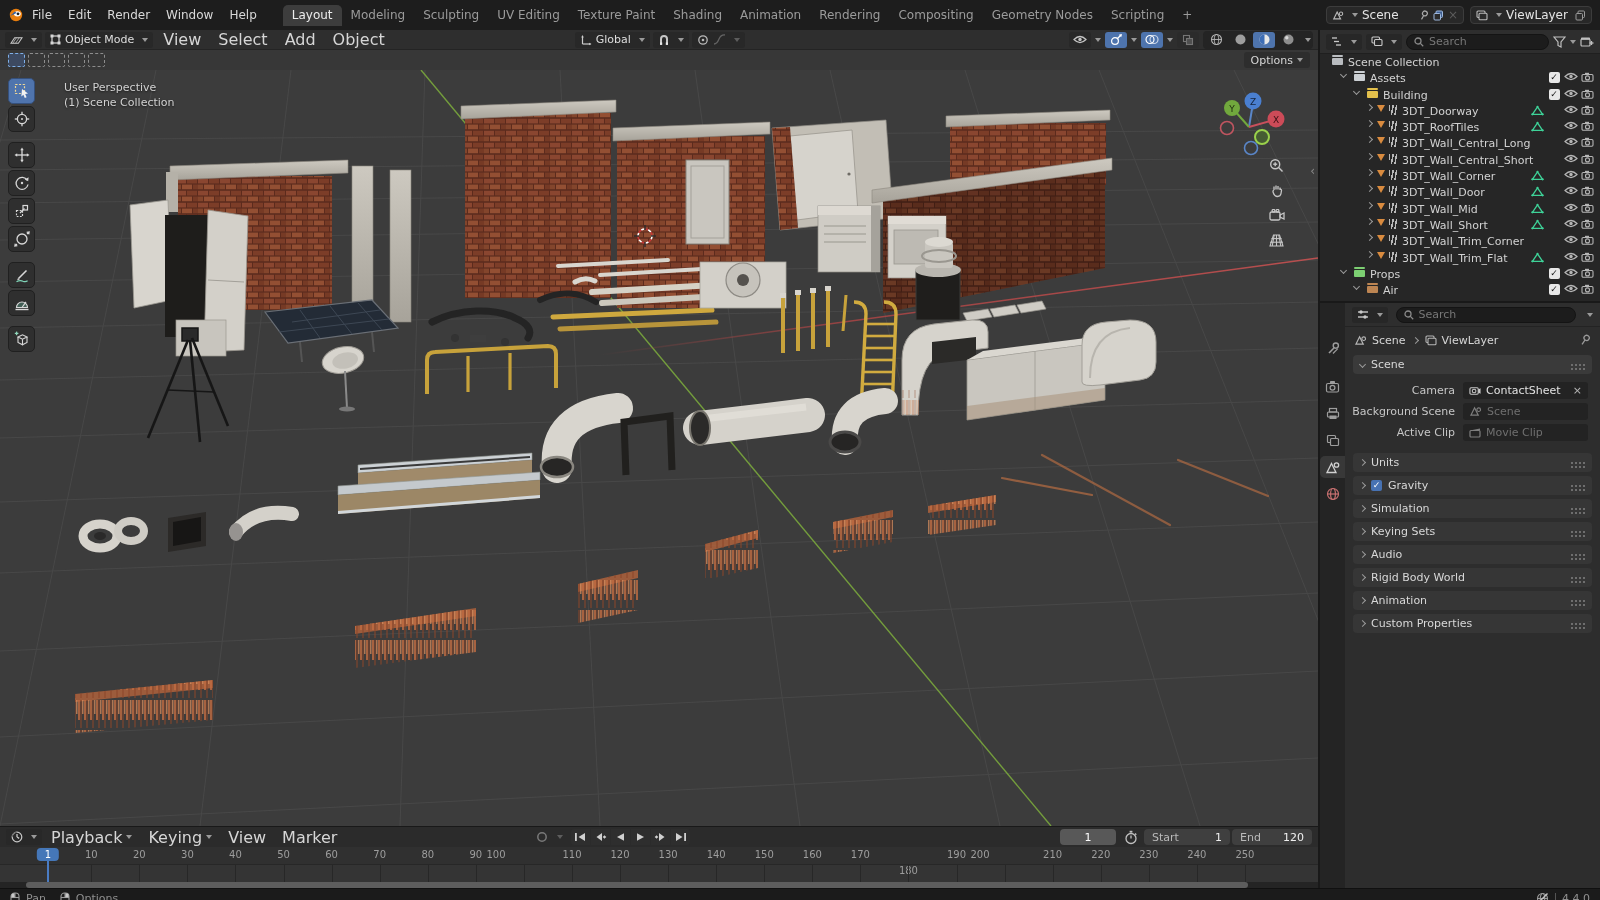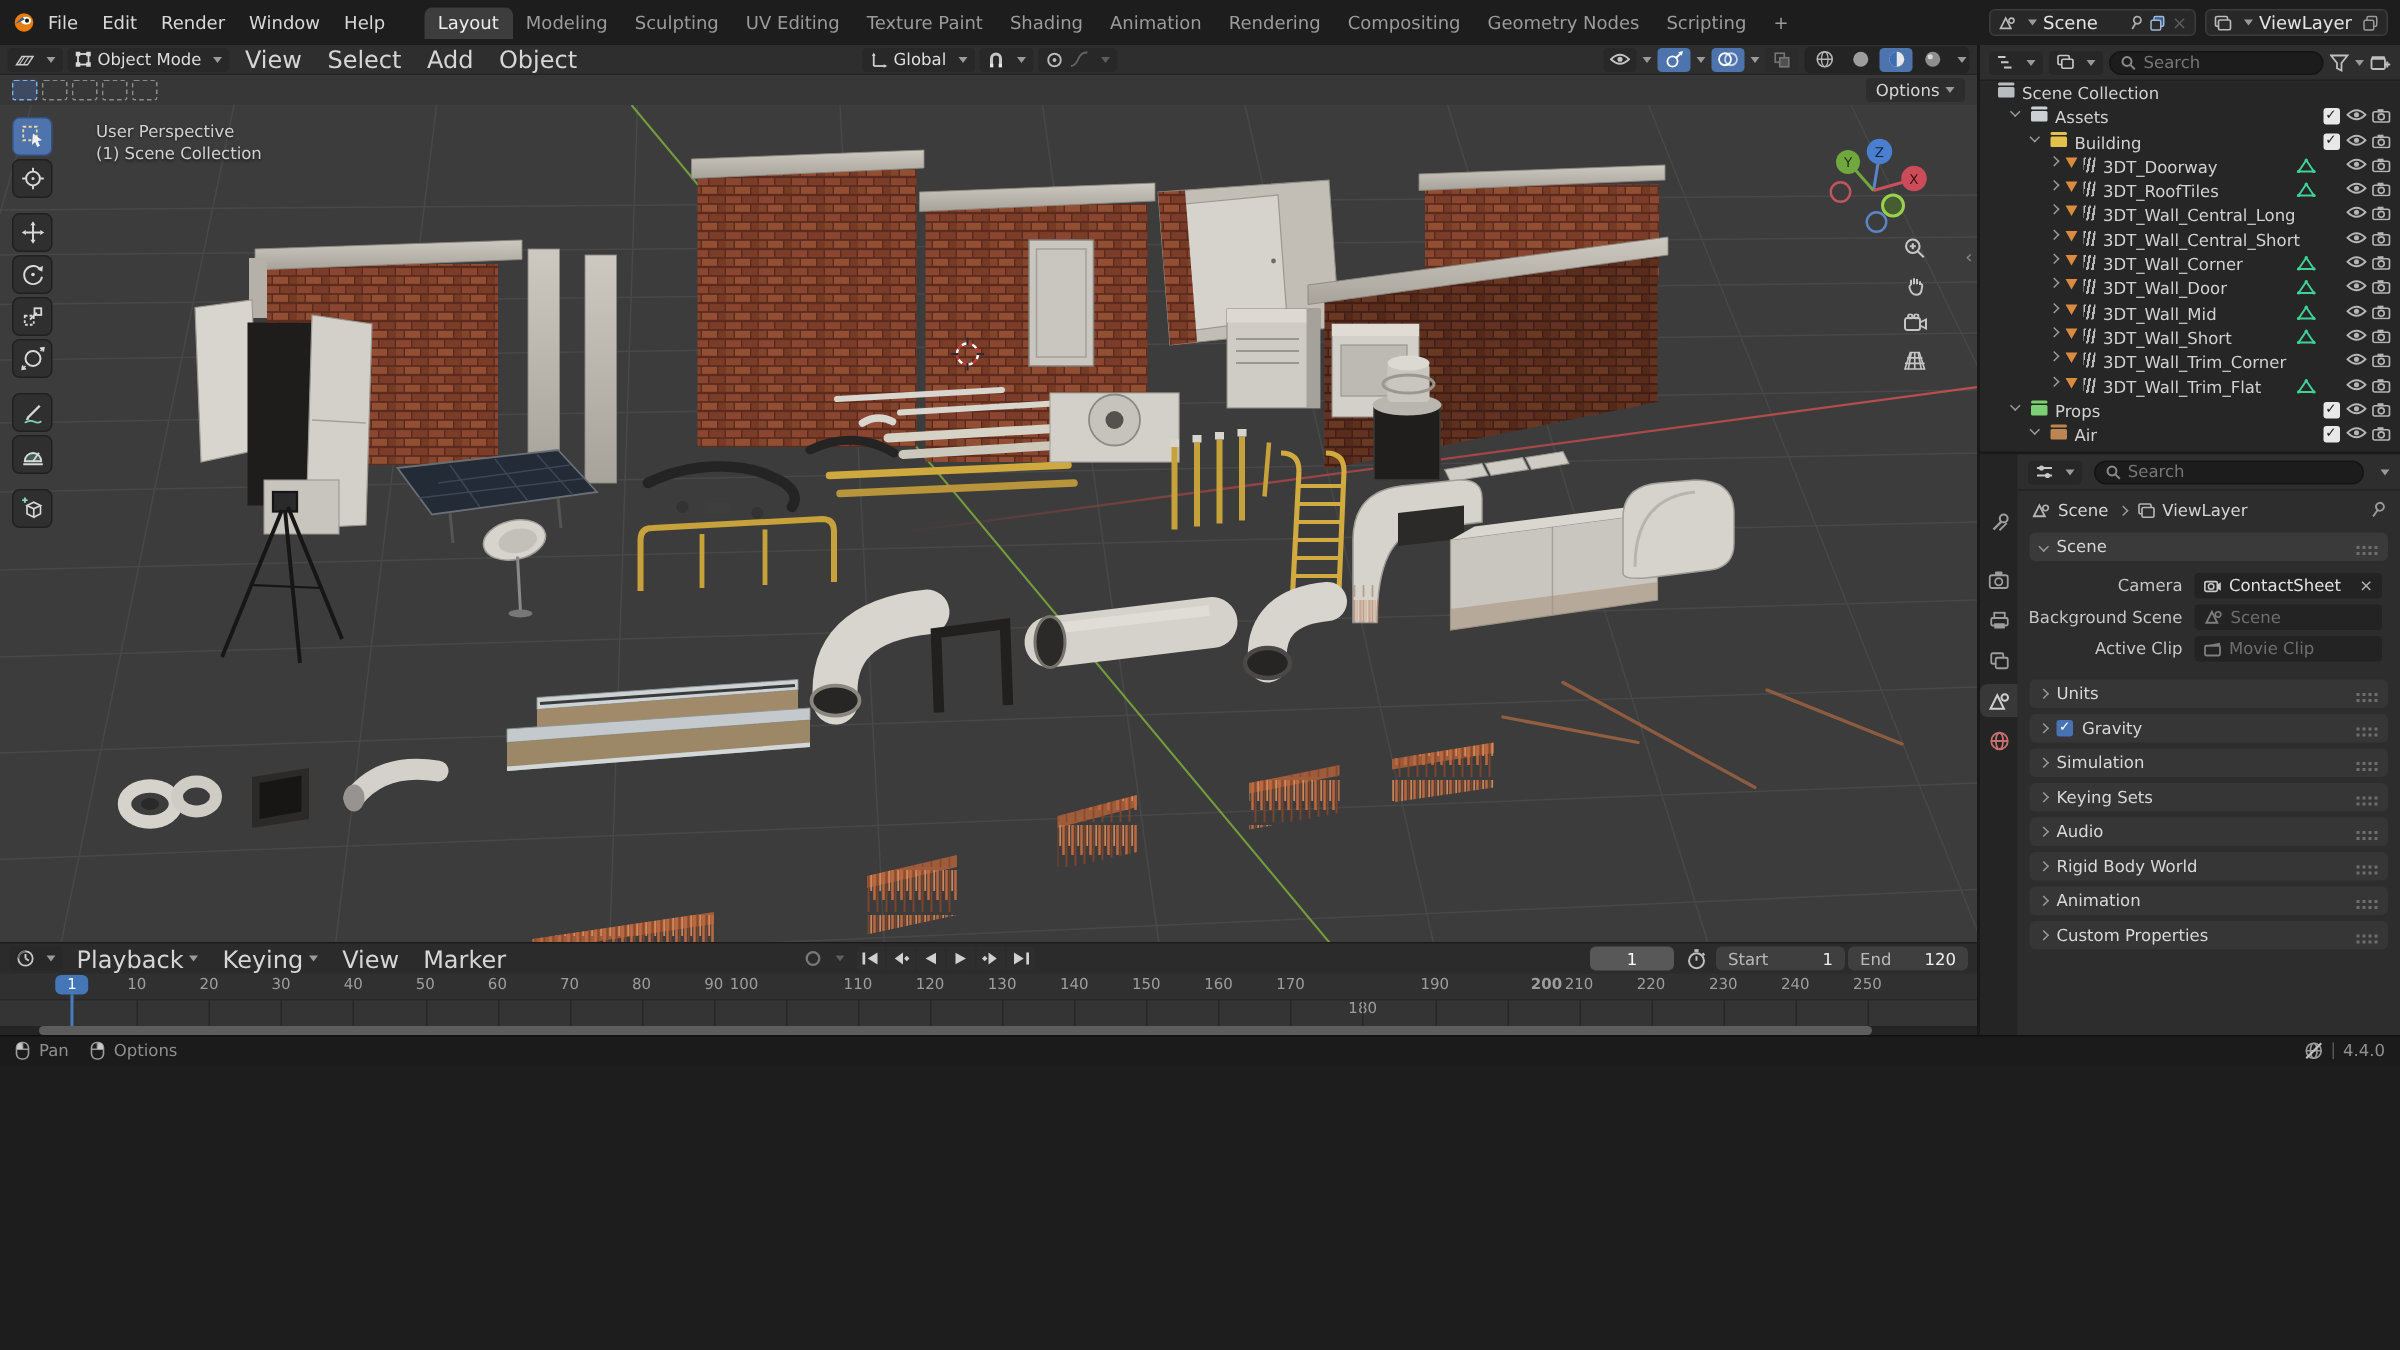--- a/index.html
+++ b/index.html
@@ -11,21 +11,21 @@
   .chev.r{transform:rotate(-45deg);}
   .chev.d{transform:rotate(45deg);}
   
   #topbar{height:30px;display:flex;align-items:center;background:#1d1d1d;padding:0 8px;}
   .tmenu{padding:2px 8px;color:#d8d8d8;border-radius:3px;flex:none;}
   .ws-wrap{display:flex;align-items:flex-end;margin-left:18px;height:22px;}
   .ws-tab{padding:3px 9px 4px;color:#9b9b9b;font-size:12px;border-radius:5px 5px 0 0;flex:none;}
   .ws-tab.active{background:#3d3d3d;color:#ececec;}
   .sel{display:flex;align-items:center;background:#282828;border:1px solid #3c3c3c;border-radius:4px;height:18px;padding:0 5px;gap:4px;flex:none;}
   
-  #main{display:flex;height:660px;}
+  #main{display:flex;height:858px;}
   #left{width:1318px;display:flex;flex-direction:column;position:relative;}
   #vph{height:20px;background:#2e2e2e;display:flex;align-items:center;padding:0 5px;gap:3px;border-bottom:1px solid #242424;}
   .hbtn{display:flex;align-items:center;background:#282828;border-radius:3px;height:16px;padding:0 5px;gap:4px;flex:none;font-size:11px;color:#dedede;}
   .hmenu{padding:0 7px;font-size:16px;color:#d6d6d6;flex:none;}
   .tgl{width:22px;height:16px;border-radius:3px;display:flex;align-items:center;justify-content:center;background:#282828;flex:none;}
   .tgl.on{background:#4e74ad;}
   .tgl.dim{opacity:.45;}
   #vpts{height:20px;background:#373737;display:flex;align-items:center;padding:0 8px;gap:3px;}
   .selmode{width:17px;height:14px;border:1px dashed #8d8d8d;border-radius:2px;flex:none;position:relative;}
   .selmode.on{border-color:#7fb0e8;background:rgba(74,113,178,.35);}
@@ -870,21 +870,21 @@
             <span class="frnum" style="left: 764.243px;">150</span>
             <div class="frtick" style="left: 764.243px;"></div>
             <span class="frnum" style="left: 812.313px;">160</span>
             <div class="frtick" style="left: 812.313px;"></div>
             <span class="frnum" style="left: 860.383px;">170</span>
             <div class="frtick" style="left: 860.383px;"></div>
             <span class="frnum" style="left: 908.453px; margin-top: 16px;">180</span>
             <div class="frtick" style="left: 908.453px;"></div>
             <span class="frnum" style="left: 956.523px;">190</span>
             <div class="frtick" style="left: 956.523px;"></div>
-            <span class="frnum" style="left: 1031px; font-weight: bold;">200</span>
+            <span class="frnum" style="left: 980px;">200</span>
             <div class="frtick" style="left: 1004.59px;"></div>
             <span class="frnum" style="left: 1052.66px;">210</span>
             <div class="frtick" style="left: 1052.66px;"></div>
             <span class="frnum" style="left: 1100.73px;">220</span>
             <div class="frtick" style="left: 1100.73px;"></div>
             <span class="frnum" style="left: 1148.8px;">230</span>
             <div class="frtick" style="left: 1148.8px;"></div>
             <span class="frnum" style="left: 1196.87px;">240</span>
             <div class="frtick" style="left: 1196.87px;"></div>
             <span class="frnum" style="left: 1244.94px;">250</span>

